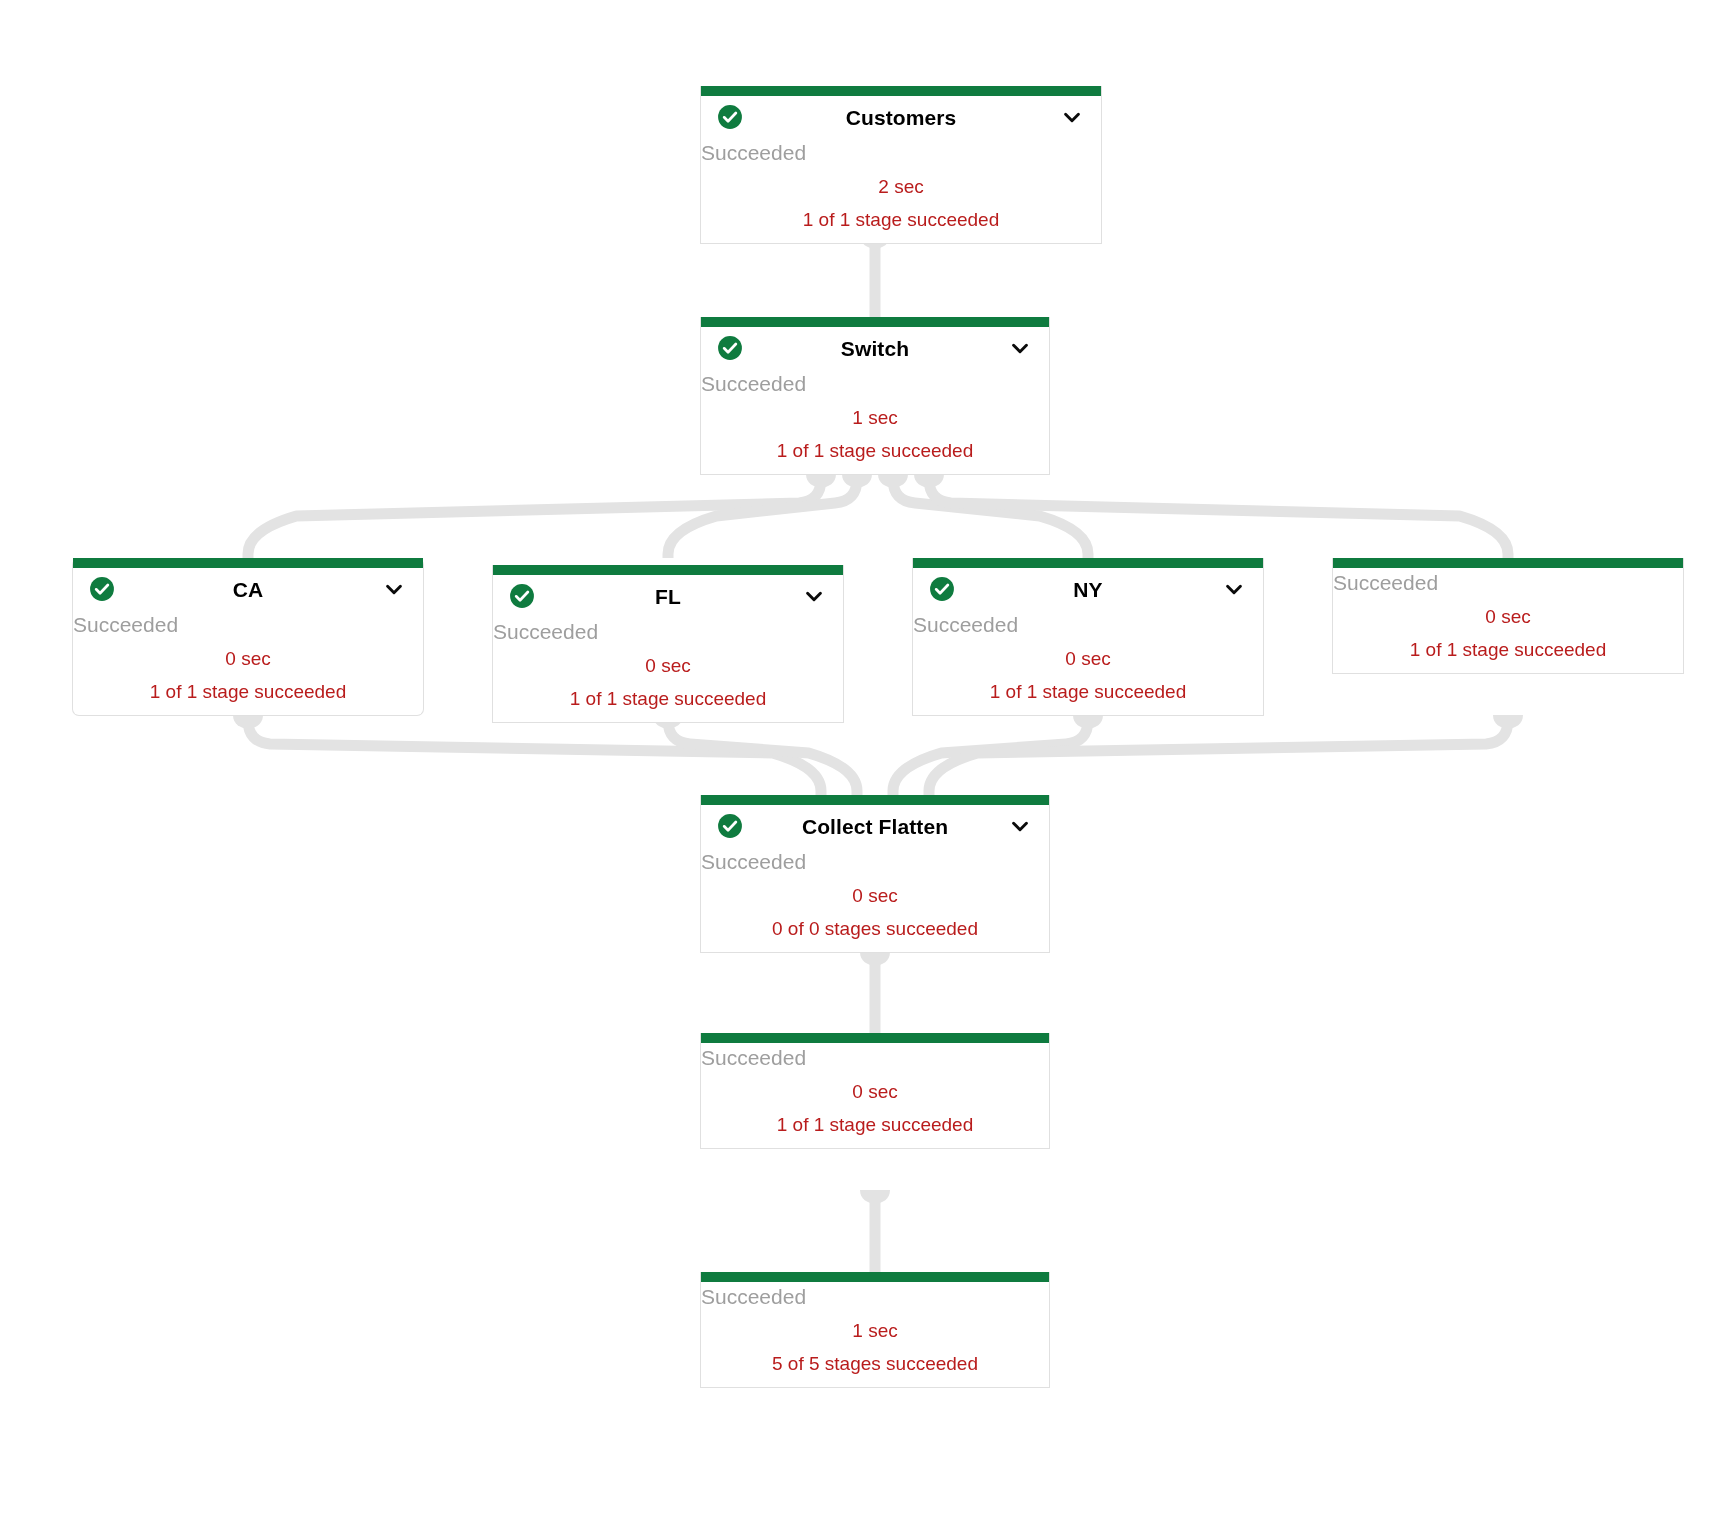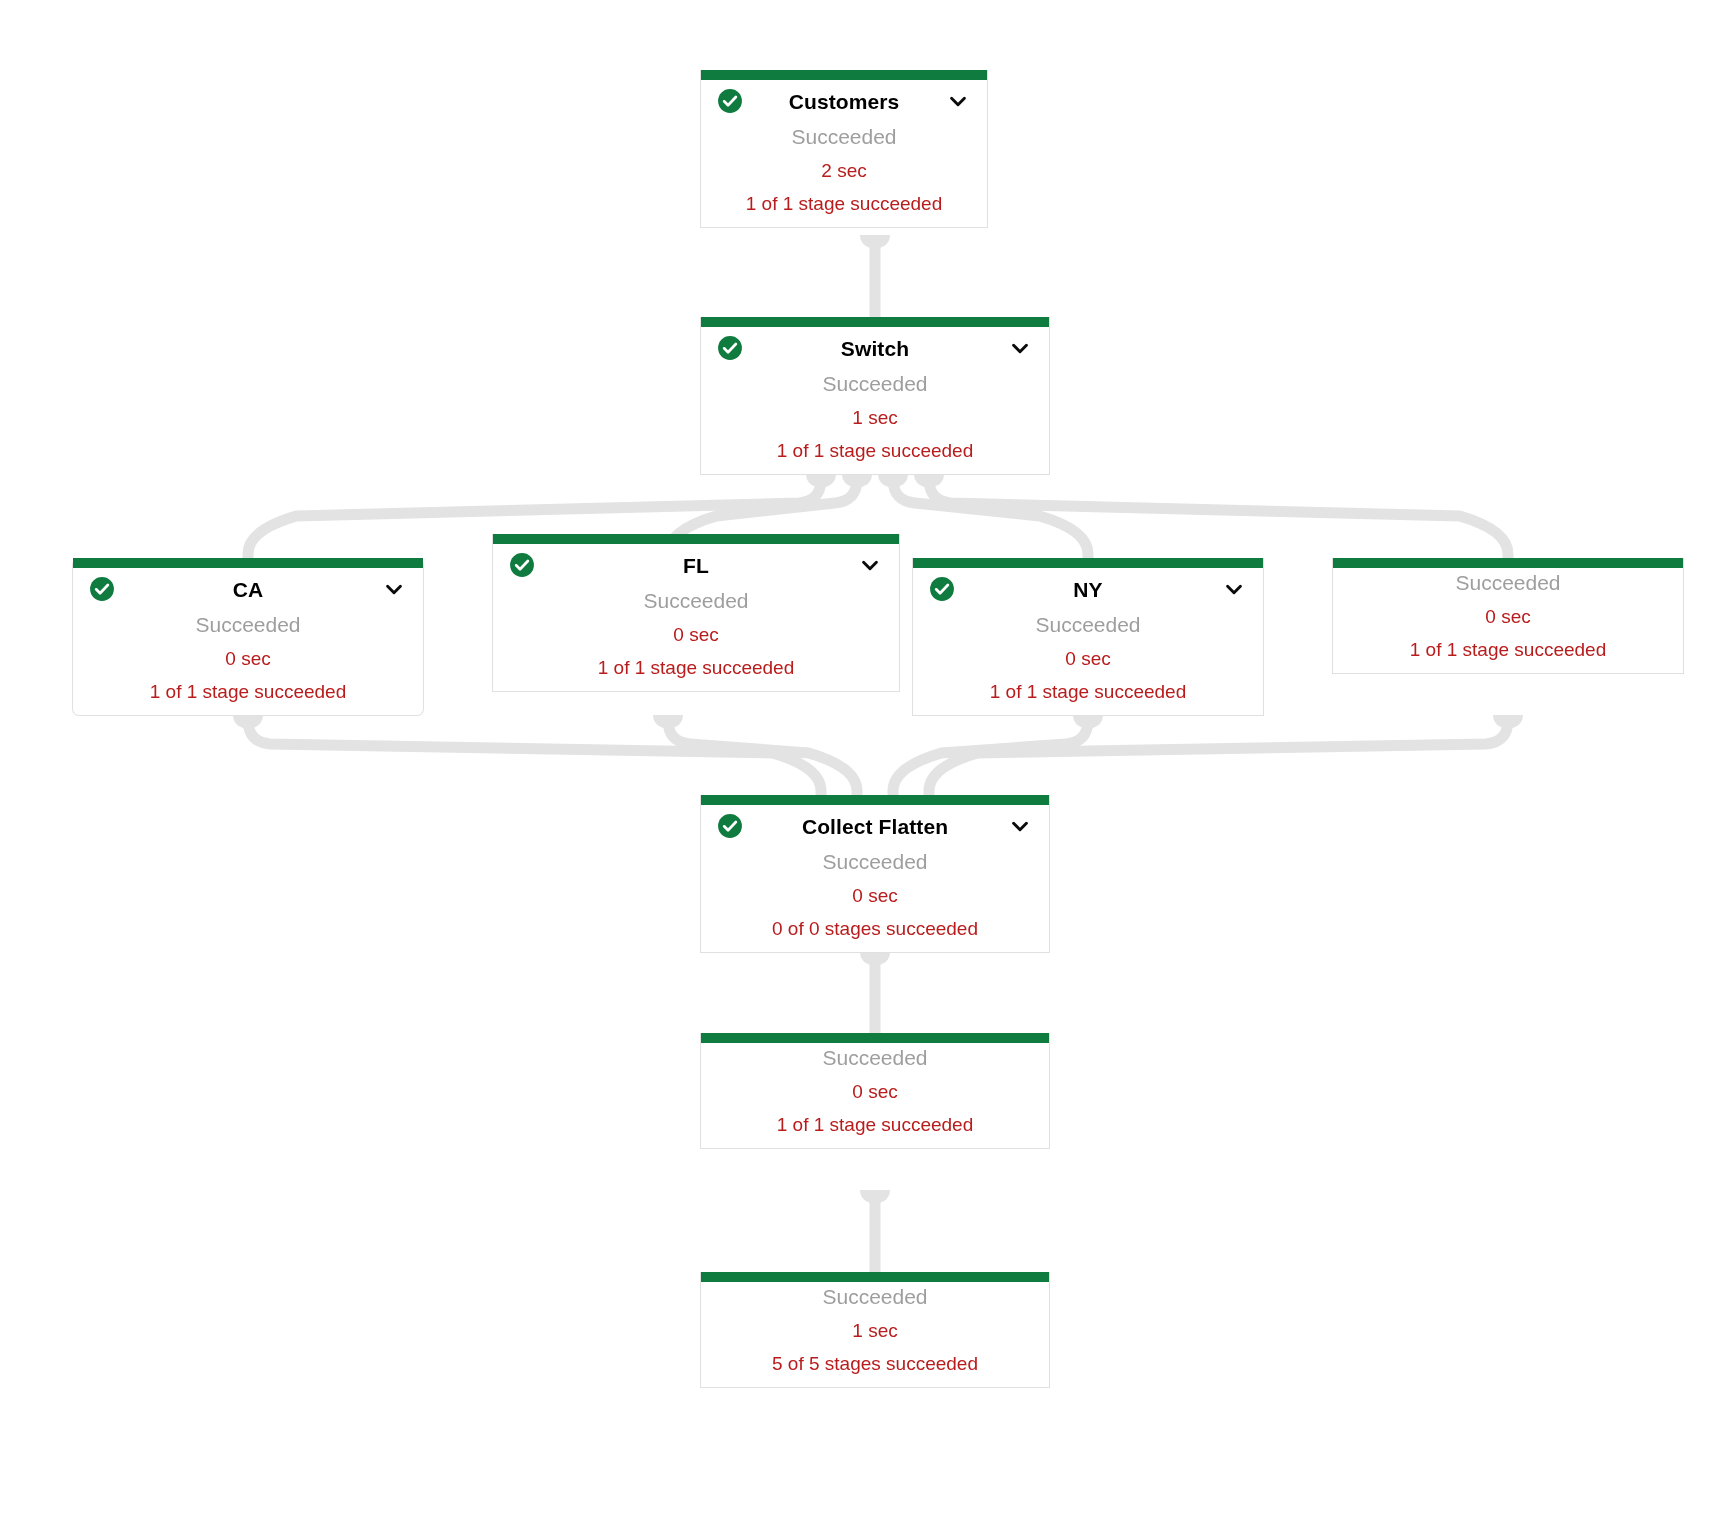--- a/index.html
+++ b/index.html
@@ -71,21 +71,21 @@
   .chevron {
     position: absolute;
     right: 18px;
     top: 50%;
     transform: translateY(-50%);
     width: 22px;
     height: 22px;
     display: block;
   }
   .node-status {
-    text-align: center;
+    text-align: left;
     font-size: 21px;
     color: #9e9e9e;
     line-height: 1;
     margin-top: 4px;
   }
   .node-duration {
     text-align: center;
     font-size: 19px;
     color: #b91c1c;
     line-height: 1;
@@ -133,21 +133,21 @@
         <path d="M 233 715 C 233 733, 263 733, 263 715 Z"></path>
         <path d="M 653 715 C 653 733, 683 733, 683 715 Z"></path>
         <path d="M 1073 715 C 1073 733, 1103 733, 1103 715 Z"></path>
         <path d="M 1493 715 C 1493 733, 1523 733, 1523 715 Z"></path>
         <path d="M 860 952 C 860 970, 890 970, 890 952 Z"></path>
         <path d="M 860 1190 C 860 1208, 890 1208, 890 1190 Z"></path>
       </g>
   </svg>
 
   <div id="nodes">
-      <div class="node" style="left: 700px; top: 70px; width: 288px;">
+      <div class="node" style="left: 700px; top: 86px; width: 402px;">
         <div class="node-accent"></div>
         <div class="node-header">
           <span class="status-icon"><svg viewBox="0 0 24 24" xmlns="http://www.w3.org/2000/svg">
               <circle cx="12" cy="12" r="11" fill="#0f7b3f"></circle>
               <path d="M6.6 12.3 L10.2 15.9 L17.4 8.3" fill="none" stroke="#ffffff" stroke-width="2.5" stroke-linecap="round" stroke-linejoin="round"></path>
             </svg></span>
           <span class="node-title">Customers</span>
           <span class="chevron"><svg viewBox="0 0 24 24" xmlns="http://www.w3.org/2000/svg">
               <path d="M5 9 L12 16 L19 9" fill="none" stroke="#0b0b0b" stroke-width="3.2" stroke-linecap="round" stroke-linejoin="round"></path>
             </svg></span>
@@ -181,21 +181,21 @@
             </svg></span>
           <span class="node-title">CA</span>
           <span class="chevron"><svg viewBox="0 0 24 24" xmlns="http://www.w3.org/2000/svg">
               <path d="M5 9 L12 16 L19 9" fill="none" stroke="#0b0b0b" stroke-width="3.2" stroke-linecap="round" stroke-linejoin="round"></path>
             </svg></span>
         </div>
         <div class="node-status">Succeeded</div>
         <div class="node-duration">0 sec</div>
         <div class="node-stages">1 of 1 stage succeeded</div>
       </div>
-      <div class="node" style="left: 492px; top: 534px; width: 408px;">
+      <div class="node" style="left: 492px; top: 565px; width: 352px;">
         <div class="node-accent"></div>
         <div class="node-header">
           <span class="status-icon"><svg viewBox="0 0 24 24" xmlns="http://www.w3.org/2000/svg">
               <circle cx="12" cy="12" r="11" fill="#0f7b3f"></circle>
               <path d="M6.6 12.3 L10.2 15.9 L17.4 8.3" fill="none" stroke="#ffffff" stroke-width="2.5" stroke-linecap="round" stroke-linejoin="round"></path>
             </svg></span>
           <span class="node-title">FL</span>
           <span class="chevron"><svg viewBox="0 0 24 24" xmlns="http://www.w3.org/2000/svg">
               <path d="M5 9 L12 16 L19 9" fill="none" stroke="#0b0b0b" stroke-width="3.2" stroke-linecap="round" stroke-linejoin="round"></path>
             </svg></span>

